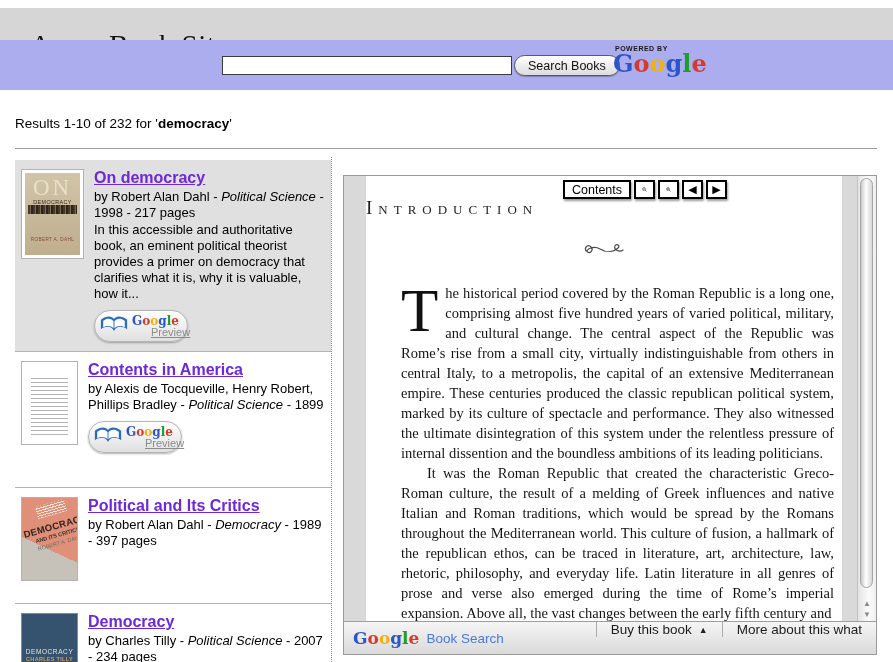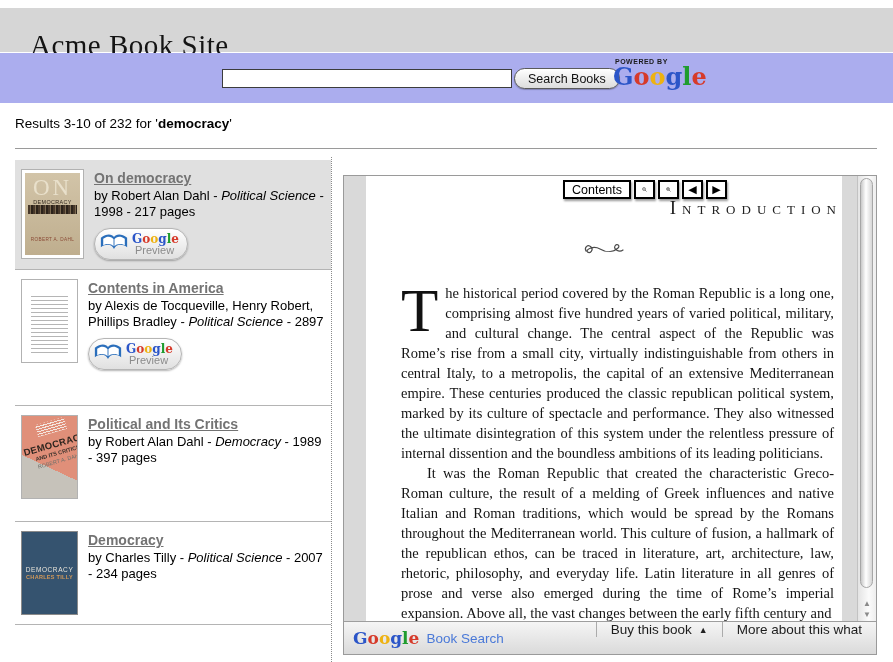--- a/index.html
+++ b/index.html
@@ -5,21 +5,21 @@
   html,body{margin:0;padding:0;background:#fff;}
   .screen{position:relative;width:893px;height:662px;background:#fff;overflow:hidden;
           font-family:"Liberation Sans",sans-serif;color:#000;}
 
   
   .site-header{position:absolute;top:8px;left:0;right:0;height:44px;background:#d6d6d6;}
   .site-title{margin:16px;padding:5px 0 0 14px;font-family:"Liberation Serif",serif;
               font-weight:400;font-size:29px;color:#141414;letter-spacing:.5px;}
 
   
-  .search-band{position:absolute;top:53px;left:0;right:0;height:50px;background:#abadee;}
+  .search-band{position:absolute;top:40px;left:0;right:0;height:50px;background:#abadee;}
   .book-search-input{position:absolute;left:222px;top:16px;width:282px;height:17px;
                      border:1px solid #3c3c3c;font-size:12px;padding:0 3px;background:#fff;}
   .search-books-btn{position:absolute;left:514px;top:15px;height:21px;padding:0 13px;
                     border:1px solid #5a5a5a;border-radius:11px;
                     background:linear-gradient(#ffffff,#dcdcdc);font-size:12.5px;color:#111;
                     font-family:"Liberation Sans",sans-serif;box-shadow:0 1px 1px rgba(0,0,0,.25);cursor:pointer;}
   .powered-by{position:absolute;left:613px;top:5px;text-align:left;}
   .powered-by-label{font-size:7px;letter-spacing:.5px;color:#1a1a1a;font-weight:bold;margin-left:2px;}
   .glogo{font-family:"DejaVu Serif",serif;font-weight:bold;line-height:1;}
   .glogo-lg{font-size:24px;}
@@ -31,31 +31,31 @@
   .rule{position:absolute;top:148px;left:15px;width:862px;height:0;border-top:1px solid #9a9a9a;}
 
   
   .results-col{position:absolute;top:160px;left:15px;width:316px;}
   .vsep{position:absolute;top:157px;left:331px;height:505px;border-left:1px dotted #8a8a8a;}
   .result{display:flex;gap:10px;padding:9px 6px;border-bottom:1px solid #b4b4b4;background:#fff;}
   .result.selected{background:#e0e0e0;}
   .result.r2{min-height:117px;}
   .result.r3{min-height:97px;}
   .rtext{flex:1;min-width:0;}
-  .rtitle{display:inline-block;color:#737373;font-weight:bold;font-size:14px;
+  .rtitle{display:inline-block;color:#6d28d9;font-weight:bold;font-size:16px;
           text-decoration:underline;cursor:pointer;margin-bottom:2px;}
   .byline,.snippet{font-size:13px;line-height:16px;color:#000;}
   .snippet{margin-top:1px;}
 
   
   .preview-btn{display:flex;align-items:center;gap:3px;height:32px;width:94px;margin-top:8px;
                border:1px solid #b5b5b5;border-radius:16px;background:linear-gradient(#ffffff,#e0e0e0);
                padding:0 4px;cursor:pointer;box-shadow:0 1px 2px rgba(0,0,0,.3);}
   .pv-col{display:flex;flex-direction:column;align-items:flex-start;line-height:11px;}
-  .pv-label{color:#8b8b8b;font-size:11px;margin-left:3px;}
+  .pv-label{color:#8b8b8b;font-size:11px;margin-left:19px;text-decoration:underline;}
 
   
   .thumb{flex:none;cursor:pointer;}
   .thumb1{width:55px;height:82px;background:#fff;border:1px solid #b2b2b2;padding:3px;}
   .cov1{width:100%;height:100%;background:linear-gradient(#d2c4a8,#bfae8e);position:relative;overflow:hidden;}
   .cov1-on{font-family:"Liberation Serif",serif;font-size:23px;line-height:23px;color:#ece4d0;
            text-align:center;letter-spacing:3px;margin-top:3px;opacity:.9;}
   .cov1-dem{font-size:6px;color:#33291f;text-align:center;letter-spacing:.4px;transform:scale(.9);}
   .cov1-strip{height:9px;margin:0 3px;
               background:repeating-linear-gradient(90deg,#47382a 0 2px,#7b6950 2px 3px,#2c231b 3px 5px);}
@@ -86,21 +86,21 @@
           justify-content:center;box-shadow:1px 2px 2px rgba(0,0,0,.4);cursor:pointer;font-size:12.5px;}
   .tb-contents{padding:0 7px;}
   .tb-search{width:118px;height:19px;border:2px solid #000;background:#fff;display:flex;align-items:center;
              box-shadow:1px 2px 2px rgba(0,0,0,.4);padding:0 2px 0 4px;}
   .tb-search input{border:none;outline:none;flex:1;min-width:0;font-size:12px;color:#333;
                    font-family:"Liberation Sans",sans-serif;background:transparent;}
   .tb-sq{width:21px;}
   .tb-arrow{font-size:11px;color:#000;}
 
   
-  .pg-heading{margin-top:21px;text-align:right;font-family:"Liberation Serif",serif;
+  .pg-heading{margin-top:21px;text-align:left;font-family:"Liberation Serif",serif;
               font-variant:small-caps;letter-spacing:6px;font-size:19px;color:#222;}
   .pg-author{margin-top:15px;text-align:center;font-family:"Liberation Serif",serif;
              font-style:italic;font-size:15px;color:#1a1a1a;}
   .pg-ornament{margin-top:22px;text-align:center;}
   .pg-body{margin:22px 8px 0 35px;width:433px;font-family:"Liberation Serif",serif;
            font-size:14.5px;line-height:20px;text-align:justify;color:#141414;}
   .pg-body p{margin:0;}
   .pg-p2{text-indent:26px;}
   .dropcap{float:left;font-size:61px;line-height:50px;padding:3px 7px 0 0;color:#111;
            font-family:"Liberation Serif",serif;}
@@ -137,38 +137,39 @@
 
   <div class="search-band">
     <input class="book-search-input" type="text" value="" style="">
     <button class="search-books-btn">Search Books</button>
     <div class="powered-by">
       <div class="powered-by-label">POWERED BY</div>
       <div class="glogo glogo-lg"><span style="color: rgb(43, 85, 200);">G</span><span style="color: rgb(214, 58, 42);">o</span><span style="color: rgb(238, 178, 17);">o</span><span style="color: rgb(43, 85, 200);">g</span><span style="color: rgb(31, 156, 46);">l</span><span style="color: rgb(214, 58, 42);">e</span></div>
     </div>
   </div>
 
-  <div class="results-line"><span>Results 3-10 of 232 for '</span><b>democracy</b><span>'</span></div>
+  <div class="results-line"><span>Results 1-10 of 232 for '</span><b>democracy</b><span>'</span></div>
   <div class="rule"></div>
   <div class="vsep"></div>
 
   <div class="results-col">
 
     <div class="result selected">
       <div class="thumb thumb1">
         <div class="cov1">
           <div class="cov1-on">ON</div>
           <div class="cov1-dem">DEMOCRACY</div>
           <div class="cov1-strip"></div>
           <div class="cov1-author">ROBERT A. DAHL</div>
         </div>
       </div>
       <div class="rtext">
         <a class="rtitle">On democracy</a>
         <div class="byline"><span>by Robert Alan Dahl - </span><i>Political Science</i><span> - 1998 - 217 pages</span></div>
+        <div class="snippet">In this accessible and authoritative book, an eminent political theorist provides a primer on democracy that clarifies what it is, why it is valuable, how it...</div>
         <button class="preview-btn">
           <span>
             <svg width="30" height="21" viewBox="0 0 32 22">
               <path d="M2 6 C8 1 14 2 16 5 C18 2 24 1 30 6 L30 16 C24 12 18 13 16 18 C14 13 8 12 2 16 Z" fill="#2a6ebb"></path>
               <path d="M4.5 7 C9 3.5 13.5 4.5 15.5 7.5 L15.5 15 C13 12 8 12 4.5 14 Z" fill="#fff"></path>
               <path d="M27.5 7 C23 3.5 18.5 4.5 16.5 7.5 L16.5 15 C19 12 24 12 27.5 14 Z" fill="#fff"></path>
             </svg>
           </span>
           <span class="pv-col">
             <span class="glogo glogo-sm"><span style="color: rgb(43, 85, 200);">G</span><span style="color: rgb(214, 58, 42);">o</span><span style="color: rgb(238, 178, 17);">o</span><span style="color: rgb(43, 85, 200);">g</span><span style="color: rgb(31, 156, 46);">l</span><span style="color: rgb(214, 58, 42);">e</span></span>
@@ -177,21 +178,21 @@
         </button>
       </div>
     </div>
 
     <div class="result r2">
       <div class="thumb thumb2">
         <div class="cov2-lines"></div>
       </div>
       <div class="rtext">
         <a class="rtitle">Contents in America</a>
-        <div class="byline"><span>by Alexis de Tocqueville, Henry Robert, Phillips Bradley - </span><i>Political Science</i><span> - 2897</span></div>
+        <div class="byline"><span>by Alexis de Tocqueville, Henry Robert, Phillips Bradley - </span><i>Political Science</i><span> - 1899</span></div>
         <button class="preview-btn">
           <span>
             <svg width="30" height="21" viewBox="0 0 32 22">
               <path d="M2 6 C8 1 14 2 16 5 C18 2 24 1 30 6 L30 16 C24 12 18 13 16 18 C14 13 8 12 2 16 Z" fill="#2a6ebb"></path>
               <path d="M4.5 7 C9 3.5 13.5 4.5 15.5 7.5 L15.5 15 C13 12 8 12 4.5 14 Z" fill="#fff"></path>
               <path d="M27.5 7 C23 3.5 18.5 4.5 16.5 7.5 L16.5 15 C19 12 24 12 27.5 14 Z" fill="#fff"></path>
             </svg>
           </span>
           <span class="pv-col">
             <span class="glogo glogo-sm"><span style="color: rgb(43, 85, 200);">G</span><span style="color: rgb(214, 58, 42);">o</span><span style="color: rgb(238, 178, 17);">o</span><span style="color: rgb(43, 85, 200);">g</span><span style="color: rgb(31, 156, 46);">l</span><span style="color: rgb(214, 58, 42);">e</span></span>

